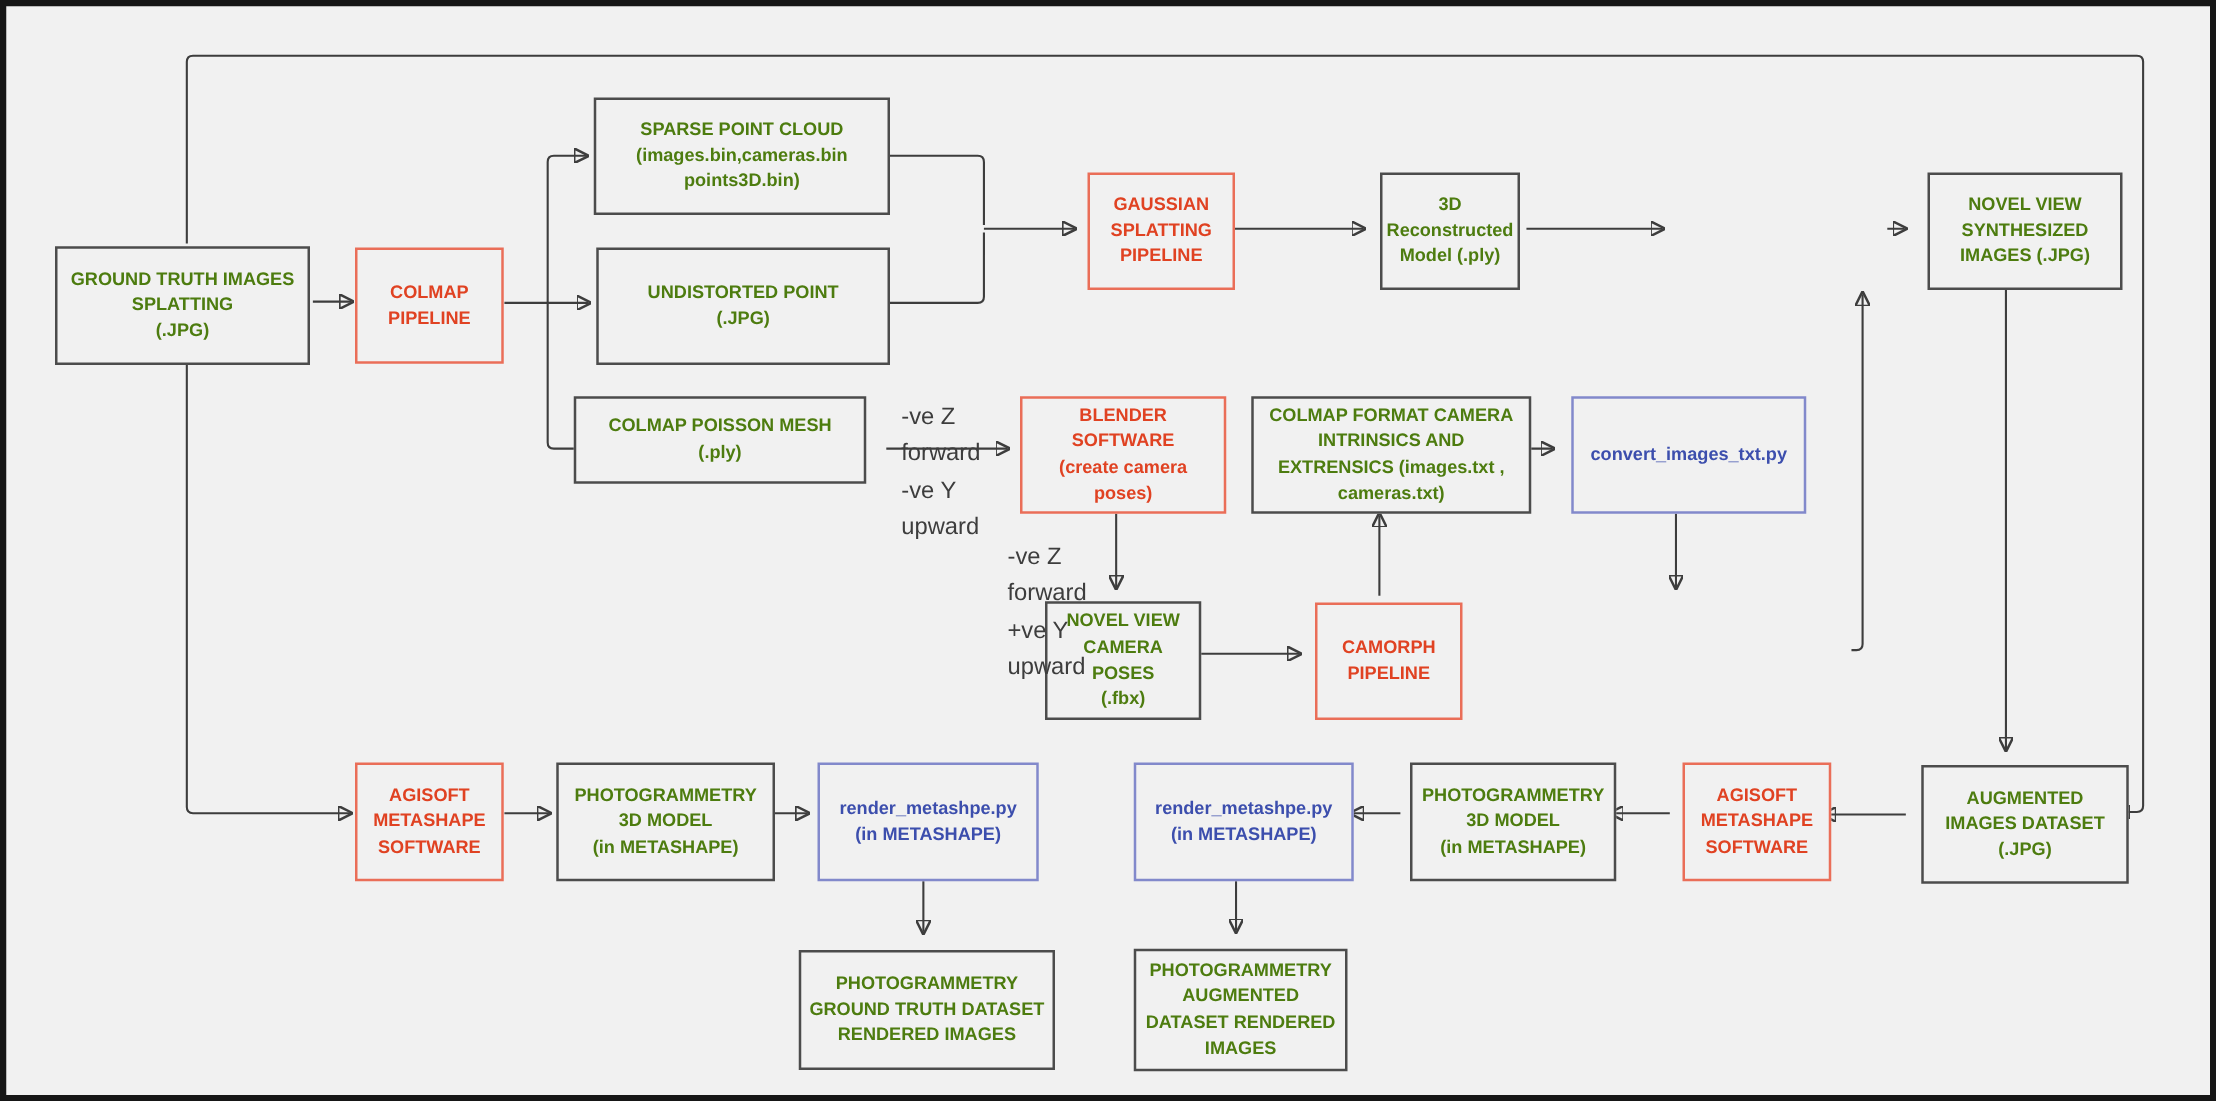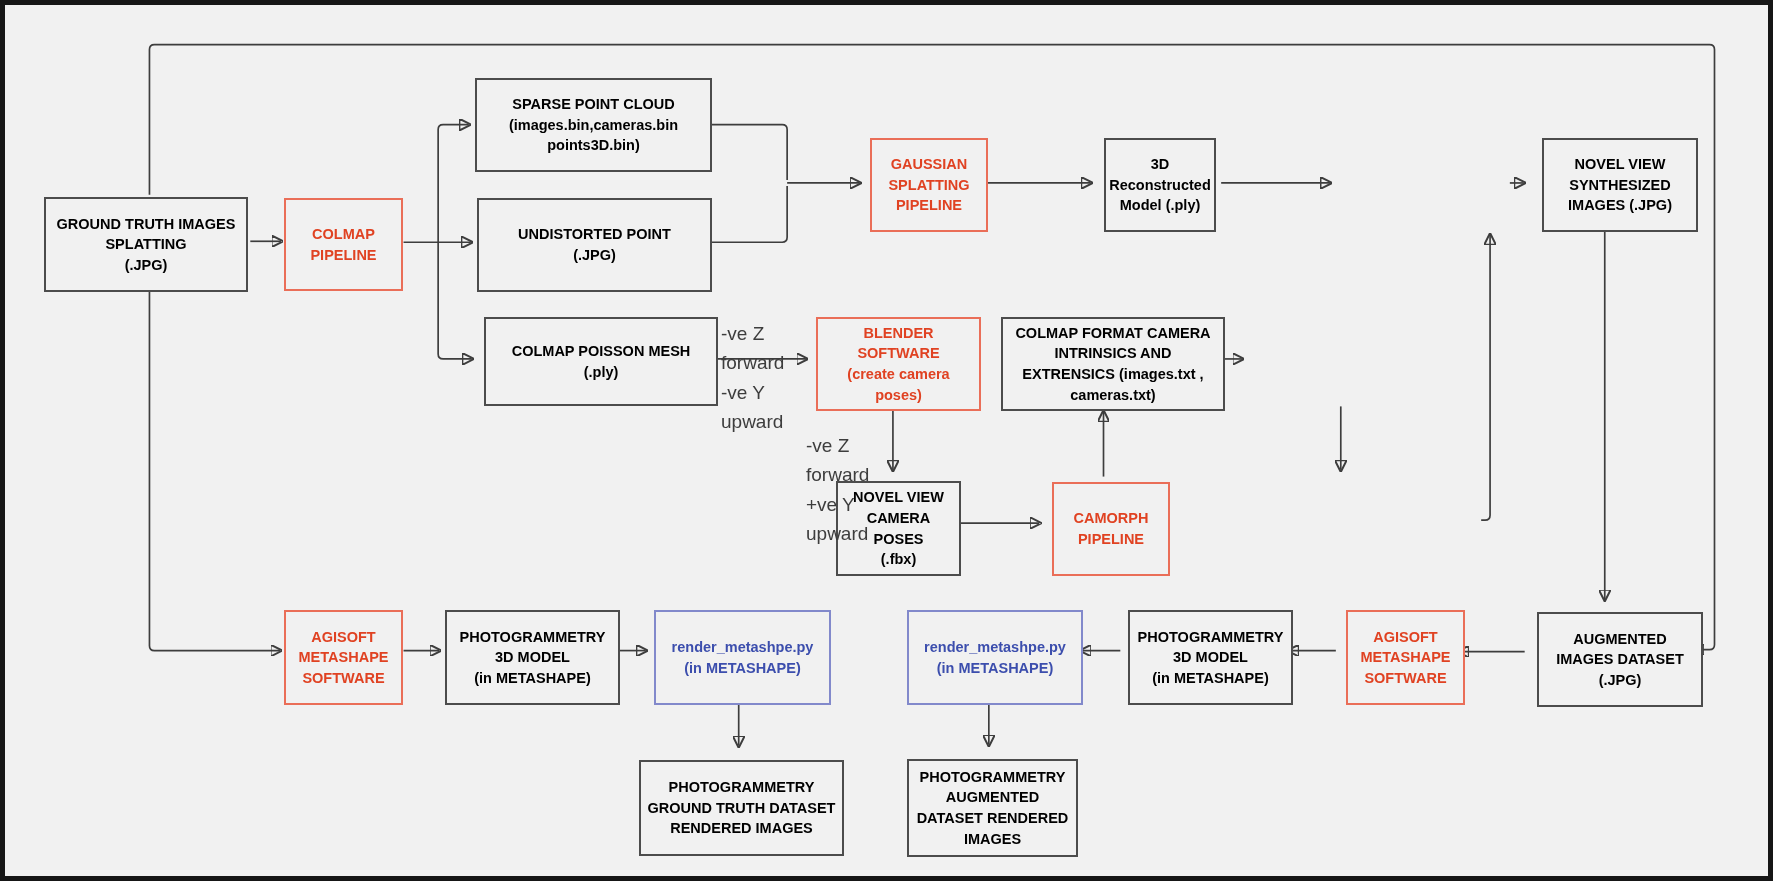--- a/index.html
+++ b/index.html
@@ -14,21 +14,21 @@
   }
   .edges-svg{position:absolute;left:0;top:0;width:100%;height:100%;pointer-events:none;}
   .edges-svg path{fill:none;stroke:#3d3d3d;stroke-width:1.7;stroke-linejoin:round;}
   .node{
     position:absolute;box-sizing:border-box;
     display:flex;align-items:center;justify-content:center;
     text-align:center;white-space:pre-line;
     font-weight:bold;font-size:14.5px;line-height:1.42;
     background:#f1f1f1;padding:2px 4px;
   }
-  .n-dark{border:2px solid #4c4c4c;color:#000000;}
+  .n-dark{border:2px solid #4c4c4c;color:#4d7c0f;}
   .n-red {border:2px solid #ea6e58;color:#e04222;}
   .n-blue{border:2px solid #8289cb;color:#3c4ead;}
   .edge-label{
     position:absolute;font-size:19px;line-height:1.55;
     color:#3d3d3d;white-space:pre-line;font-weight:400;
   }
 </style>
 </head>
 <body>
 
@@ -72,38 +72,39 @@
   <div class="node n-dark" style="left:39px;top:192px;width:204px;height:95px">GROUND TRUTH IMAGES
 SPLATTING
 (.JPG)</div>
   <div class="node n-red" style="left:279px;top:193px;width:119px;height:93px">COLMAP
 PIPELINE</div>
   <div class="node n-dark" style="left:470px;top:73px;width:237px;height:94px">SPARSE POINT CLOUD
 (images.bin,cameras.bin
 points3D.bin)</div>
   <div class="node n-dark" style="left:472px;top:193px;width:235px;height:94px">UNDISTORTED POINT
 (.JPG)</div>
-  <div class="node n-dark" style="left:479px;top:312px;width:234px;height:89px">COLMAP POISSON MESH
+  <div class="node n-dark" style="left:454px;top:312px;width:234px;height:70px">COLMAP POISSON MESH
 (.ply)</div>
   <div class="node n-red" style="left:865px;top:133px;width:118px;height:94px">GAUSSIAN
 SPLATTING
 PIPELINE</div>
   <div class="node n-dark" style="left:1099px;top:133px;width:112px;height:94px">3D
 Reconstructed
 Model (.ply)</div>
   <div class="node n-dark" style="left:1537px;top:133px;width:156px;height:94px">NOVEL VIEW
 SYNTHESIZED
 IMAGES (.JPG)</div>
   <div class="node n-red" style="left:811px;top:312px;width:165px;height:94px">BLENDER SOFTWARE
 (create camera
 poses)</div>
   <div class="node n-dark" style="left:996px;top:312px;width:224px;height:94px">COLMAP FORMAT CAMERA
 INTRINSICS AND
 EXTRENSICS (images.txt ,
 cameras.txt)</div>
+  <div class="node n-blue" style="left:1252px;top:312px;width:188px;height:94px">convert_images_txt.py</div>
   <div class="node n-dark" style="left:831px;top:476px;width:125px;height:95px">NOVEL VIEW
 CAMERA POSES
 (.fbx)</div>
   <div class="node n-red" style="left:1047px;top:477px;width:118px;height:94px">CAMORPH
 PIPELINE</div>
   <div class="node n-red" style="left:279px;top:605px;width:119px;height:95px">AGISOFT
 METASHAPE
 SOFTWARE</div>
   <div class="node n-dark" style="left:440px;top:605px;width:175px;height:95px">PHOTOGRAMMETRY
 3D MODEL

